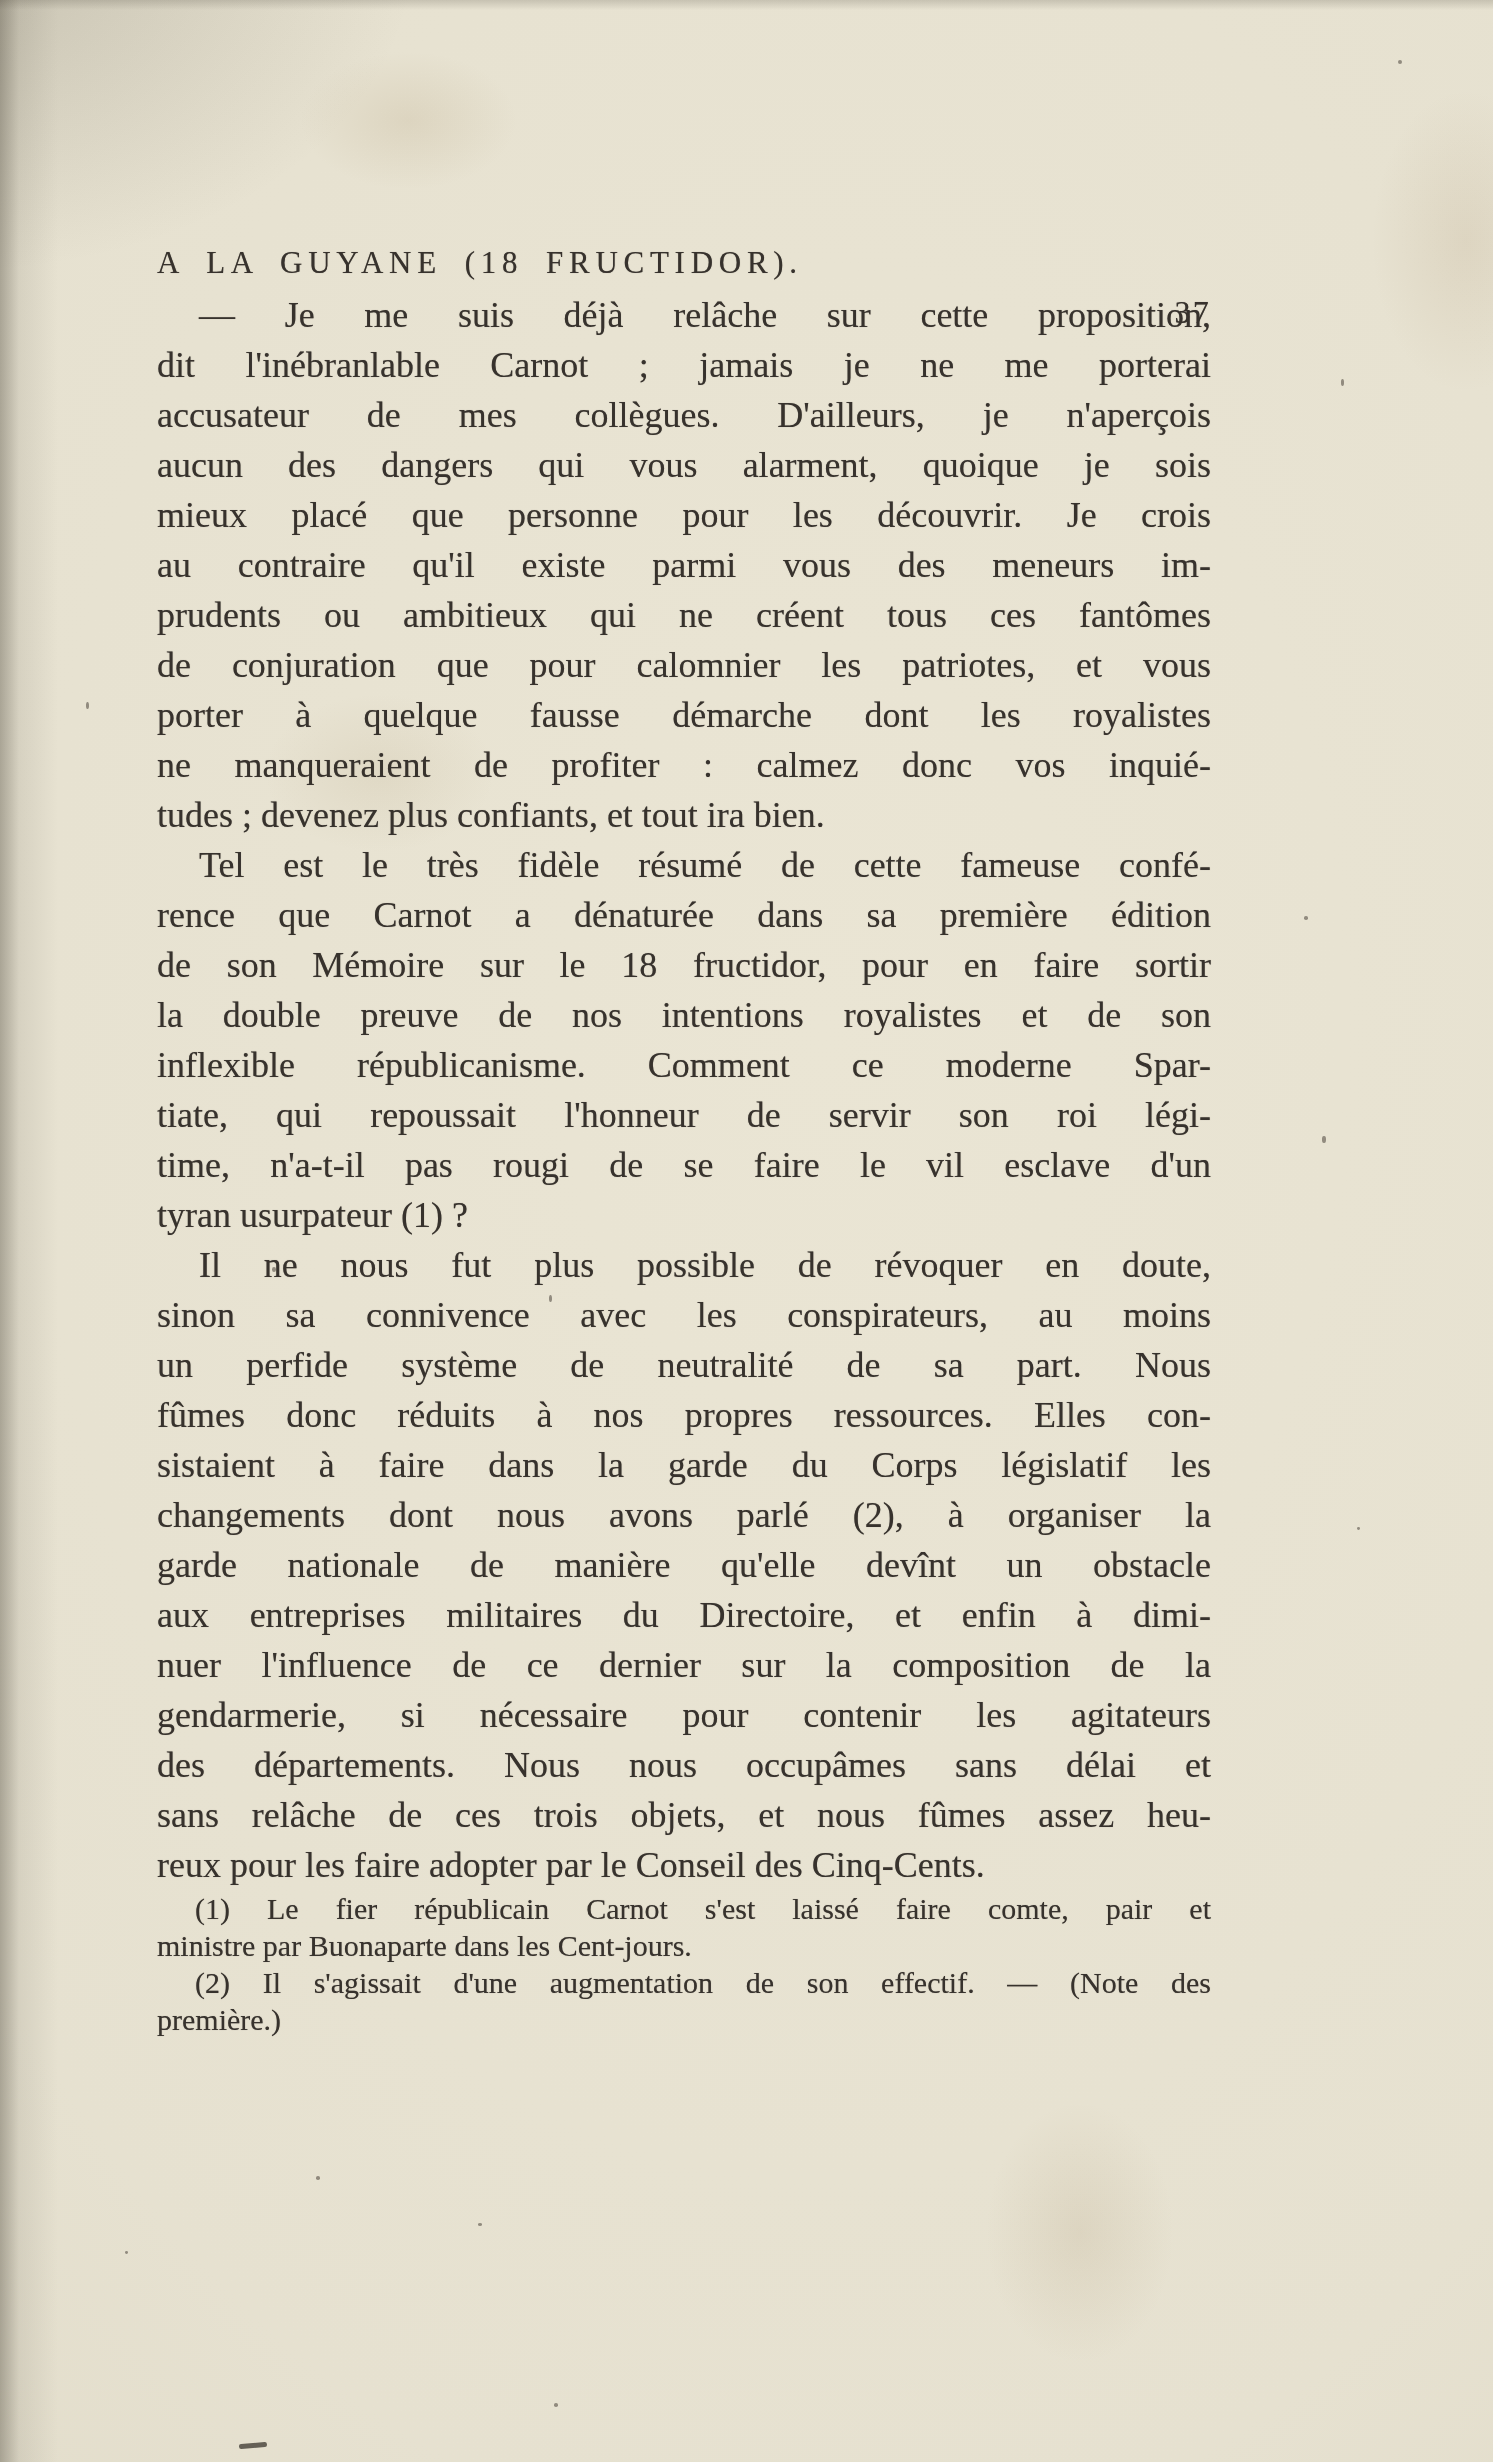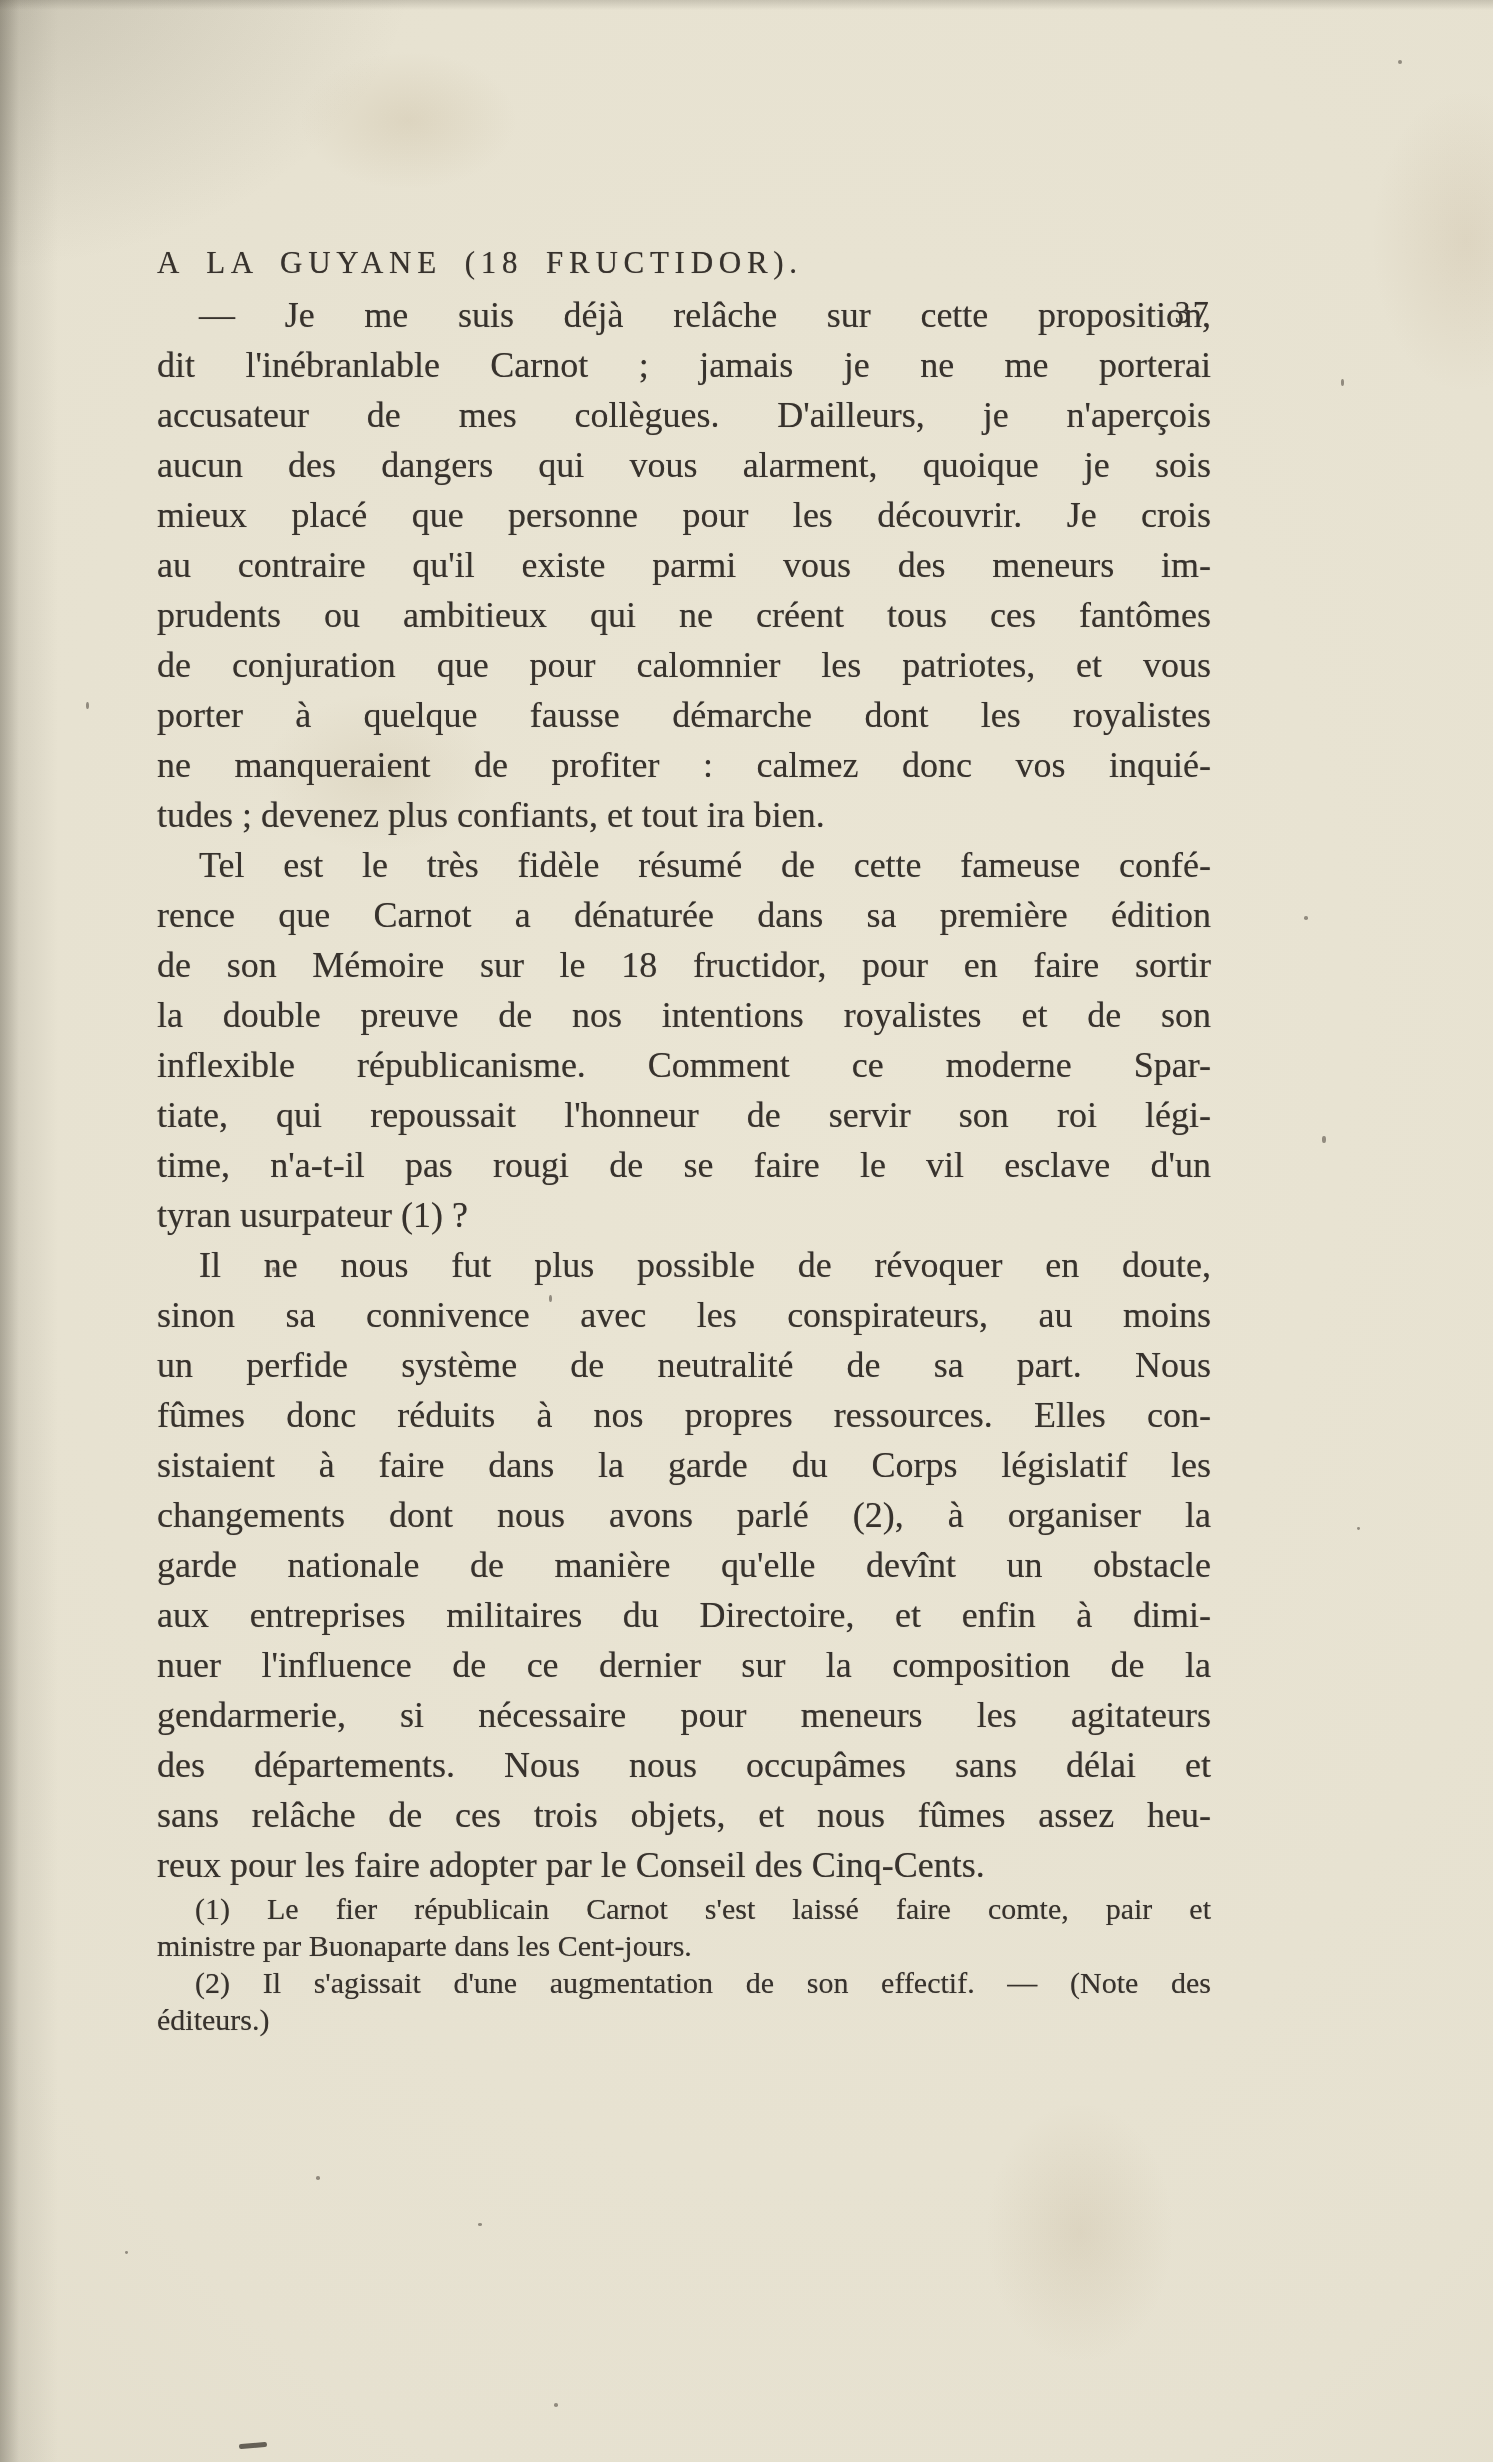--- a/index.html
+++ b/index.html
@@ -111,30 +111,30 @@
 
     <div class="line indent">Il ne nous fut plus possible de révoquer en doute,</div>
     <div class="line">sinon sa connivence avec les conspirateurs, au moins</div>
     <div class="line">un perfide système de neutralité de sa part. Nous</div>
     <div class="line">fûmes donc réduits à nos propres ressources. Elles con-</div>
     <div class="line">sistaient à faire dans la garde du Corps législatif les</div>
     <div class="line">changements dont nous avons parlé (2), à organiser la</div>
     <div class="line">garde nationale de manière qu'elle devînt un obstacle</div>
     <div class="line">aux entreprises militaires du Directoire, et enfin à dimi-</div>
     <div class="line">nuer l'influence de ce dernier sur la composition de la</div>
-    <div class="line">gendarmerie, si nécessaire pour meneurs les agitateurs</div>
+    <div class="line">gendarmerie, si nécessaire pour contenir les agitateurs</div>
     <div class="line">des départements. Nous nous occupâmes sans délai et</div>
     <div class="line">sans relâche de ces trois objets, et nous fûmes assez heu-</div>
     <div class="line last">reux pour les faire adopter par le Conseil des Cinq-Cents.</div>
 
     <section class="footnotes">
       <div class="fn-line indent">(1) Le fier républicain Carnot s'est laissé faire comte, pair et</div>
       <div class="fn-line last">ministre par Buonaparte dans les Cent-jours.</div>
       <div class="fn-line indent"><span>(2) Il s'agissait d'une augmentation de son effectif. — (</span><span class="fn-italic">Note des</span></div>
-      <div class="fn-line last"><span class="fn-italic">éditeurs.)</span></div>
+      <div class="fn-line last"><span class="fn-italic">première.)</span></div>
     </section>
 
   </main>
 
   <i class="speck" style="left:272px; top:1267px; width:4.4px;  height:5.1px;"></i>
   <i class="speck" style="left:549px; top:1295px; width:2.9px;  height:7.3px;"></i>
   <i class="speck" style="left:1398px; top:60px;  width:4.4px;  height:4.4px;"></i>
   <i class="speck" style="left:1304px; top:916px; width:3.6px; height:3.6px;"></i>
   <i class="speck" style="left:1322px; top:1136px; width:3.6px; height:6.6px;"></i>
   <i class="speck" style="left:86px;  top:702px;  width:2.9px; height:7.3px;"></i>

